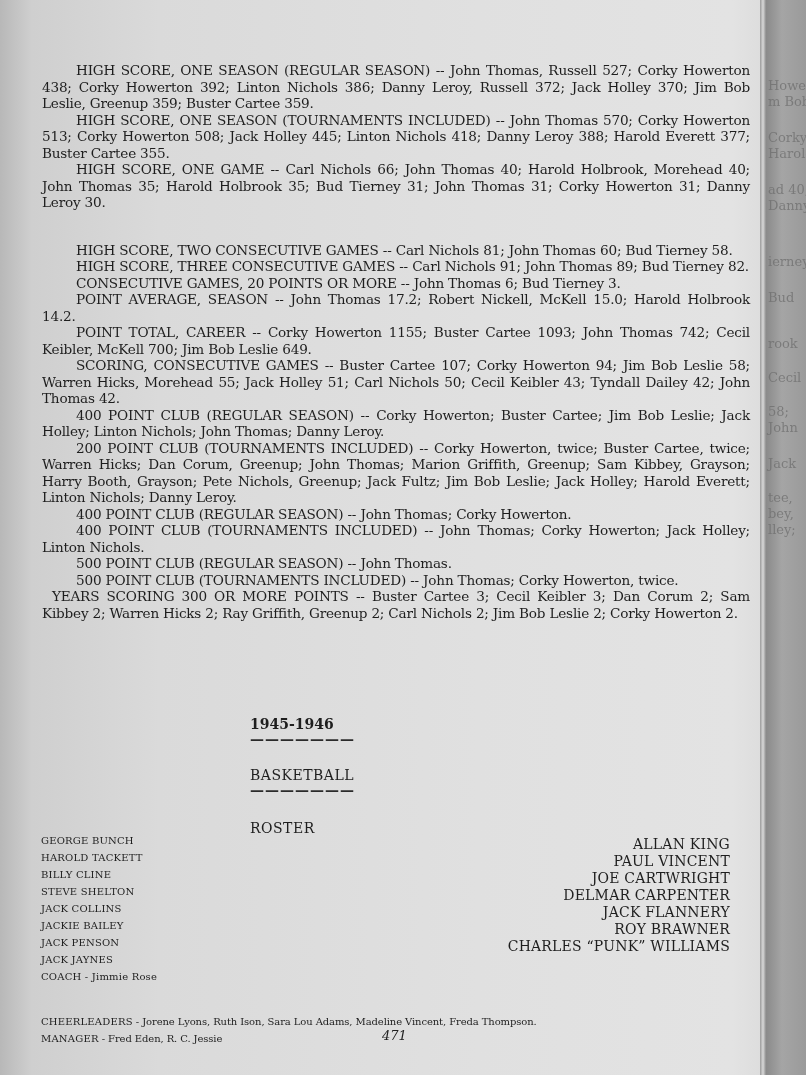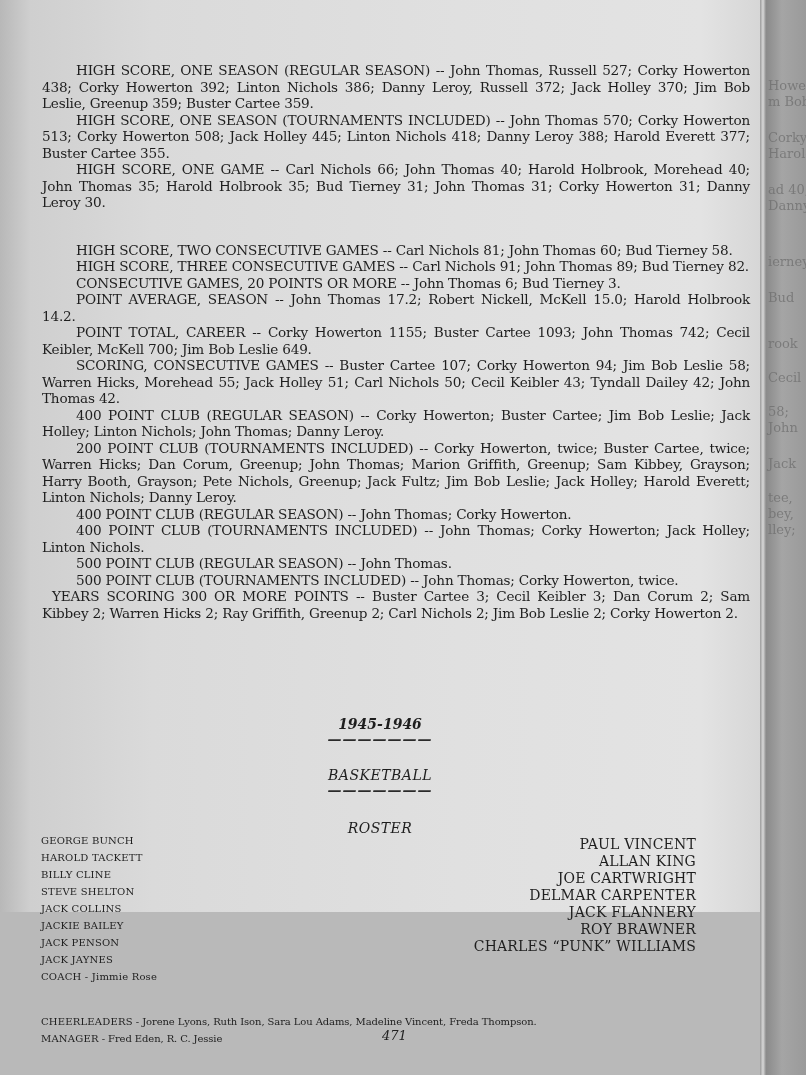--- a/index.html
+++ b/index.html
@@ -3,22 +3,23 @@
   <meta charset="utf-8">
   <style>
     html, body { margin: 0; padding: 0; }
     body {
       width: 806px; height: 1075px; overflow: hidden; position: relative;
       background: #b9b9b9;
       font-family: "DejaVu Serif", "Liberation Serif", serif;
       color: #1e1e1e;
     }
     .page {
-      position: absolute; left: 0; top: 0; width: 762px; height: 912px;
+      position: absolute; left: 0; top: 0; width: 762px; height: 1075px;
       background: linear-gradient(90deg, #b8b8b8 0%, #cfcfcf 4%, #dadada 20%, #e0e0e0 60%, #e3e3e3 92%, #d6d6d6 100%);
+      padding-left: 34px;
     }
     .gutter {
       position: absolute; left: 760px; top: 0; width: 6px; height: 1075px;
       background: linear-gradient(90deg, #9a9a9a, #d8d8d8, #8c8c8c);
     }
     .next-page {
       position: absolute; left: 766px; top: 0; width: 40px; height: 1075px;
       background: linear-gradient(90deg, #8a8a8a, #a5a5a5 40%, #9a9a9a);
       overflow: hidden;
     }
@@ -28,21 +29,21 @@
     }
     .records {
       position: absolute; left: 42px; top: 62px; width: 708px;
       font-size: 13.6px; line-height: 16.5px; letter-spacing: -0.2px;
     }
     .rec { text-indent: 34px; text-align: justify; margin: 0; }
     .rec.gap { margin-top: 31px; }
     .rec.years { text-indent: 10px; }
     .cat { }
     .center-block {
-      position: absolute; left: 250px; width: 260px; text-align: center; font-size: 14px; font-style: italic;
+      position: absolute; left: 250px; width: 260px; text-align: left; font-size: 14px;
     }
     .season { top: 716px; font-weight: bold; }
     .dash { font-weight: bold; letter-spacing: 1px; color: #2a2a2a; }
     .dash1 { top: 731px; }
     .sport { top: 767px; letter-spacing: 0.5px; }
     .dash2 { top: 782px; }
     .roster-h { top: 820px; letter-spacing: 0.5px; }
     .roster-left {
       position: absolute; left: 41px; top: 832px; font-size: 10px; line-height: 17px; letter-spacing: 0.2px;
     }
@@ -93,22 +94,22 @@
     <div>BILLY CLINE</div>
     <div>STEVE SHELTON</div>
     <div>JACK COLLINS</div>
     <div>JACKIE BAILEY</div>
     <div>JACK PENSON</div>
     <div>JACK JAYNES</div>
     <div><span class="role">COACH</span><span> - Jimmie Rose</span></div>
   </div>
 
   <div class="roster-right">
+    <div>ALLAN KING</div>
     <div>PAUL VINCENT</div>
-    <div>ALLAN KING</div>
     <div>JOE CARTWRIGHT</div>
     <div>DELMAR CARPENTER</div>
     <div>JACK FLANNERY</div>
     <div>ROY BRAWNER</div>
     <div>CHARLES “PUNK” WILLIAMS</div>
   </div>
 
   <div class="staff">
     <div><span class="role">CHEERLEADERS</span><span> - Jorene Lyons, Ruth Ison, Sara Lou Adams, Madeline Vincent, Freda Thompson.</span></div>
     <div><span class="role">MANAGER</span><span> - Fred Eden, R. C. Jessie</span></div>

